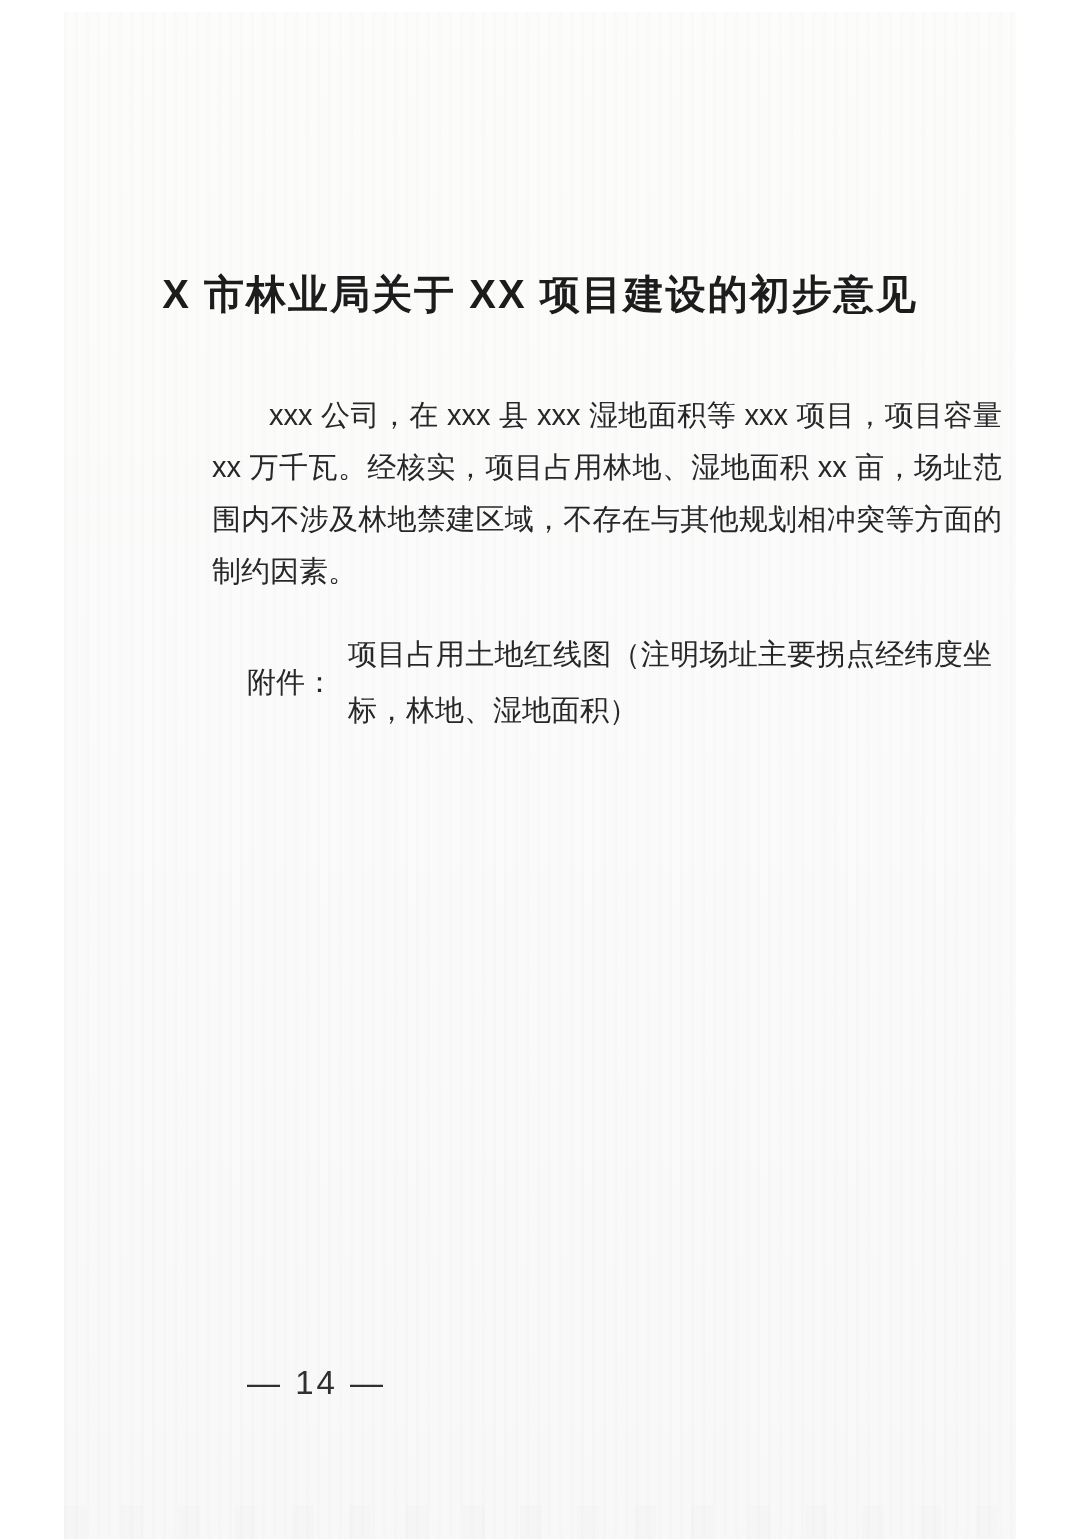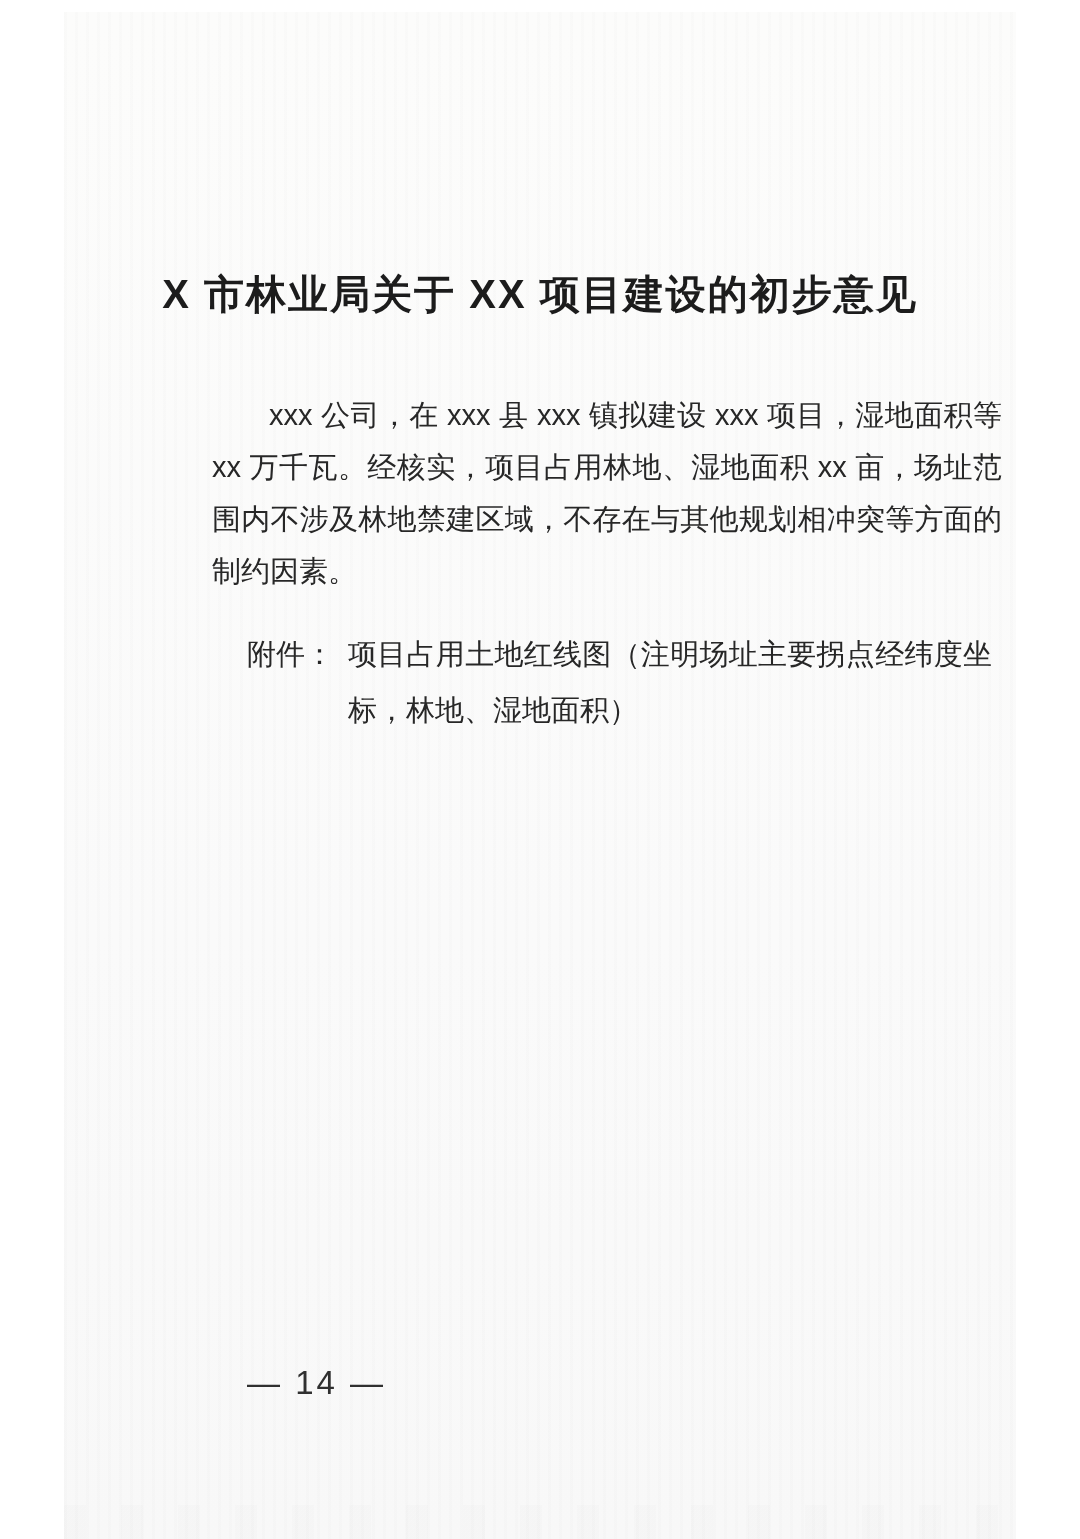--- a/index.html
+++ b/index.html
@@ -58,21 +58,21 @@
     text-align: justify;
     text-justify: inter-character;
     text-indent: 57px;
     color: #272727;
   }
   .attachment {
     position: absolute;
     left: 183px;
     top: 614px;
     display: flex;
-    align-items: flex-start;
+    align-items: center;
     font-size: 29px;
     line-height: 56px;
     color: #272727;
   }
   .attachment-label {
     white-space: nowrap;
     margin-right: 14px;
   }
   .attachment-text {
     width: 644px;
@@ -100,21 +100,21 @@
     white-space: nowrap;
   }
 </style>
 </head>
 <body>
 
 <div class="page">
 
   <h1 class="doc-title">X 市林业局关于 XX 项目建设的初步意见</h1>
 
-  <p class="doc-body">xxx 公司，在 xxx 县 xxx 镇拟建设 xxx 项目，湿地面积等 xx 万千瓦。经核实，项目占用林地、湿地面积 xx 亩，场址范围内不涉及林地禁建区域，不存在与其他规划相冲突等方面的制约因素。</p>
+  <p class="doc-body">xxx 公司，在 xxx 县 xxx 湿地面积等 xxx 项目，项目容量 xx 万千瓦。经核实，项目占用林地、湿地面积 xx 亩，场址范围内不涉及林地禁建区域，不存在与其他规划相冲突等方面的制约因素。</p>
 
   <div class="attachment">
     <span class="attachment-label">附件：</span>
     <span class="attachment-text">项目占用土地红线图（注明场址主要拐点经纬度坐标，林地、湿地面积）</span>
   </div>
 
 
   <div class="page-number">— 14 —</div>
 
   <div class="scan-band"></div>

